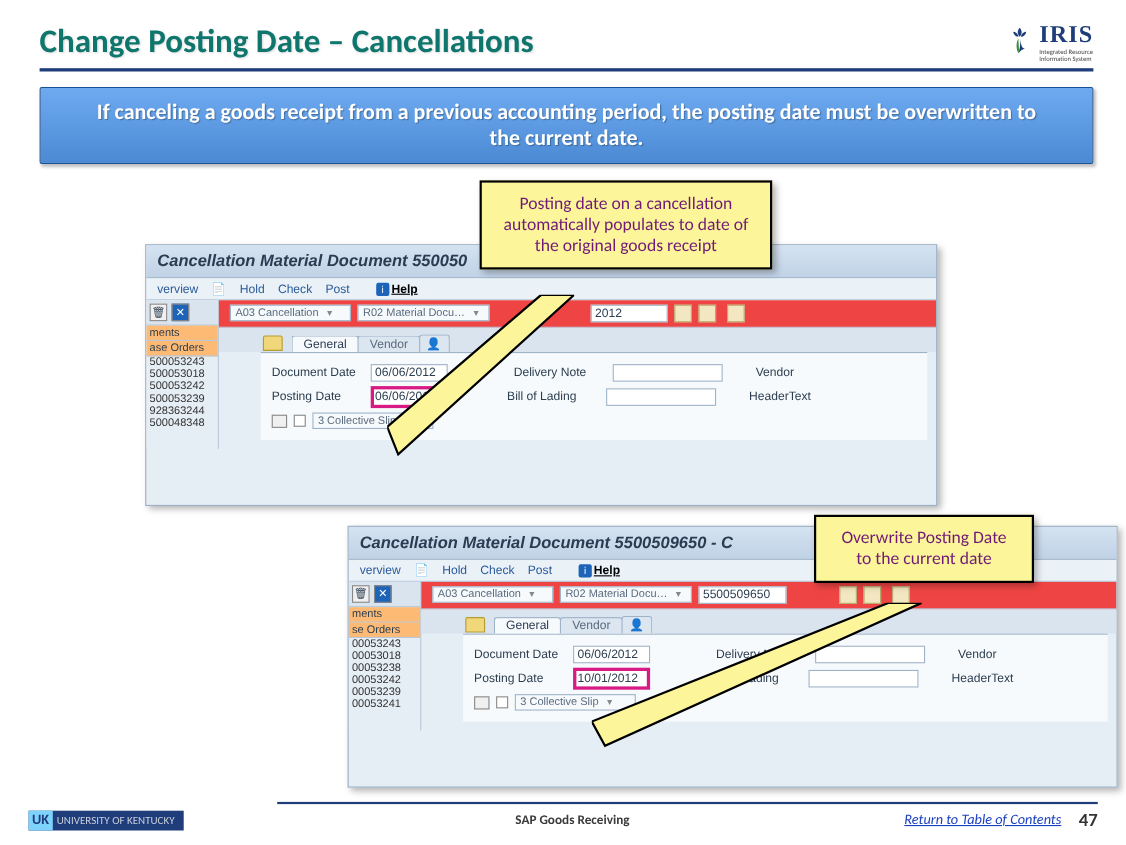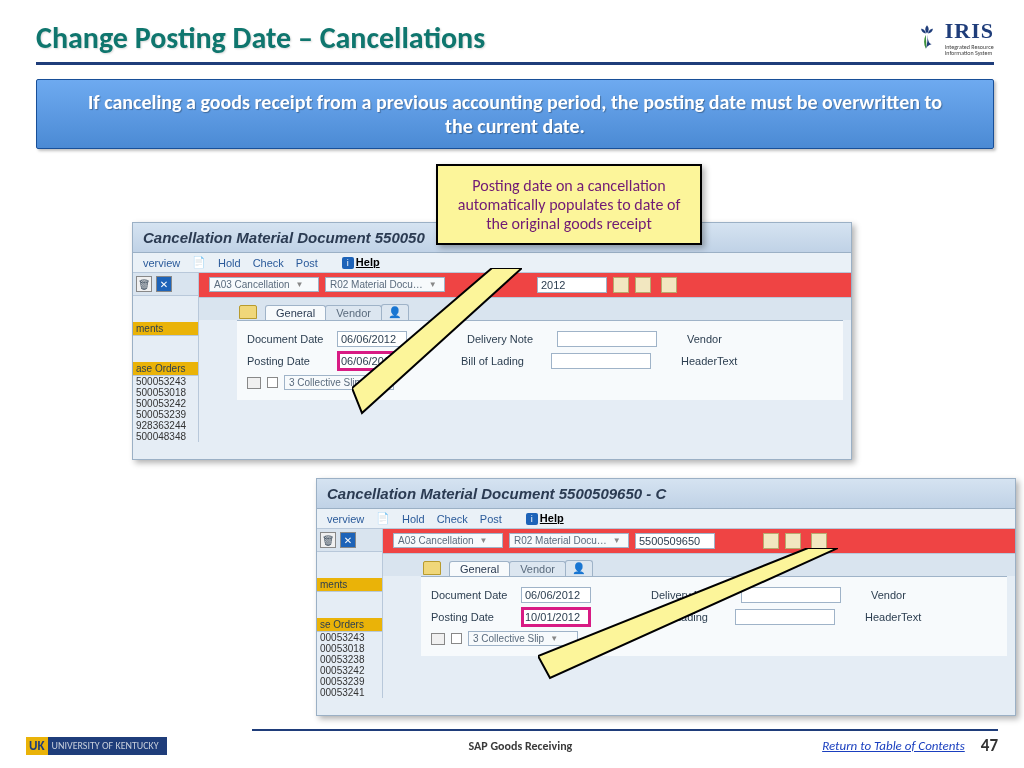--- a/index.html
+++ b/index.html
@@ -18,21 +18,21 @@
   .sap2 { left: 316px; top: 478px; width: 700px; height: 238px; }
   .sap-title { background: linear-gradient(#d5e3f1, #c0d2e6); padding: 6px 10px; font-style: italic; font-weight: 700; font-size: 15px; color: #2b3b52; border-bottom: 1px solid #9bb0c5; }
   .sap-toolbar { display: flex; align-items: center; gap: 12px; padding: 3px 10px; background: #eaf1f7; border-bottom: 1px solid #b8c8da; color: #2a5a9a; font-size: 11px; }
   .sap-toolbar .tbtn { cursor: default; }
   .sap-toolbar .help { color: #000; font-weight: 700; text-decoration: underline; }
   .sap-toolbar .infoico { display:inline-block; width:12px; height:12px; background:#1d63b8; color:#fff; font-size:9px; line-height:12px; text-align:center; border-radius:2px; margin-right:2px;}
   .sap-body { display: flex; }
   .sap-side { width: 66px; background: #e5edf5; border-right: 1px solid #b8c8da; }
   .sap-side-top { display:flex; gap:4px; padding:3px; background:#d9e4ef; border-bottom:1px solid #b8c8da;}
   .sq { width:16px; height:16px; background:#f0f0f0; border:1px solid #888; display:flex; align-items:center; justify-content:center; font-size:10px;}
-  .sap-side-hdr { font-size:10px; padding:1px 3px; background:#eab308; border-bottom:1px solid #b8c8da;margin-top:26px;}
+  .sap-side-hdr { font-size:10px; padding:1px 3px; background:#fdba74; border-bottom:1px solid #b8c8da;}
   .sap-side-list { font-size:10px; color:#333; }
   .sap-side-list div { padding:0 3px; }
   .sap-main { flex:1; }
   .sap-filter { display:flex; gap:6px; padding:4px 10px; background:#ef4444; border-bottom:1px solid #b8c8da; align-items:flex-start;}
   .dd { background:#f7fafc; border:1px solid #9fb3c8; font-size:10px; padding:1px 4px; display:flex; align-items:center; gap:6px; color:#5a6b7d;}
   .dd .caret { font-size:8px; color:#888; }
   .ico { width:16px; height:16px; background:#f2e7c0; border:1px solid #b8a96e; }
   .sap-tabs { display:flex; gap:0; padding:6px 10px 0 40px; align-items:flex-end; background:#d9e4ef;}
   .folder { width:18px; height:14px; background:#f0d77a; border:1px solid #b89b2e; border-radius:2px 2px 0 0; margin-right:8px; position:relative; top:-1px;}
   .tab { background:#f7fafc; border:1px solid #9fb3c8; border-bottom:none; padding:1px 10px; font-size:11px; color:#2b3b52; border-radius:3px 3px 0 0;}
@@ -49,21 +49,21 @@
   .print { width:14px; height:12px; border:1px solid #888; background:#f0f0f0; margin-right:6px;}
   .chk { width:11px; height:11px; border:1px solid #888; background:#fff; margin-right:6px;}
   .callout { position:absolute; background:#fcf59a; border:2px solid #000; padding:10px 16px; font-size:16px; text-align:center; color:#701a75; box-shadow:3px 3px 6px rgba(0,0,0,.3); z-index:10;}
   .callout1 { left:436px; top:164px; width:266px; }
   .callout2 { left:740px; top:468px; width:200px; }
   svg.ptr { position:absolute; z-index:9; }
   .footer { position:absolute; left:0; right:0; bottom:12px; padding:0 26px; }
   .footer-line { height:2px; background:#1f3d7a; margin:0 0 4px 226px;}
   .footer-row { display:flex; align-items:center; justify-content:space-between; }
   .uk { background:#1f3d7a; color:#c7cedb; font-size:10px; padding:0 8px 0 0; display:flex; align-items:center; gap:4px; height:18px;}
-  .uk .uklogo { background:#eab308; color:#1f3d7a; font-weight:700; padding:0 3px; font-size:13px; height:18px; line-height:18px;}
+  .uk .uklogo { background:#7dd3fc; color:#1f3d7a; font-weight:700; padding:0 3px; font-size:13px; height:18px; line-height:18px;}
   .footer-center { font-size:12px; font-weight:700; color:#3a3a3a; text-align:center; flex:1; padding-left: 52px;}
   .footer-right { display:flex; align-items:center; gap:16px;}
   .toc { color:#1a3fbf; text-decoration:underline; font-style:italic; font-size:13px;}
   .pg { font-size:17px; font-weight:700; color:#333;}
 </style>
 </head>
 <body>
 
 <div class="slide">
   <div class="title-row">
@@ -236,20 +236,21 @@
         </div>
       </div>
     </div>
   </div>
 
   <div class="callout callout1">Posting date on a cancellation automatically populates to date of the original goods receipt</div>
   <svg class="ptr" style="left:352px; top:268px;" width="170" height="160">
     <polygon points="140,0 170,0 10,145 0,120" fill="#fcf59a" stroke="#000" stroke-width="2"></polygon>
   </svg>
 
+  <div class="callout callout2">Overwrite Posting Date to the current date</div>
   <svg class="ptr" style="left:538px; top:548px;" width="300" height="140">
     <polygon points="270,0 300,0 12,130 0,108" fill="#fcf59a" stroke="#000" stroke-width="2"></polygon>
   </svg>
 
   <div class="footer">
     <div class="footer-line"></div>
     <div class="footer-row">
       <div class="uk">
         <span class="uklogo">UK</span>
         <span>UNIVERSITY OF KENTUCKY</span>

